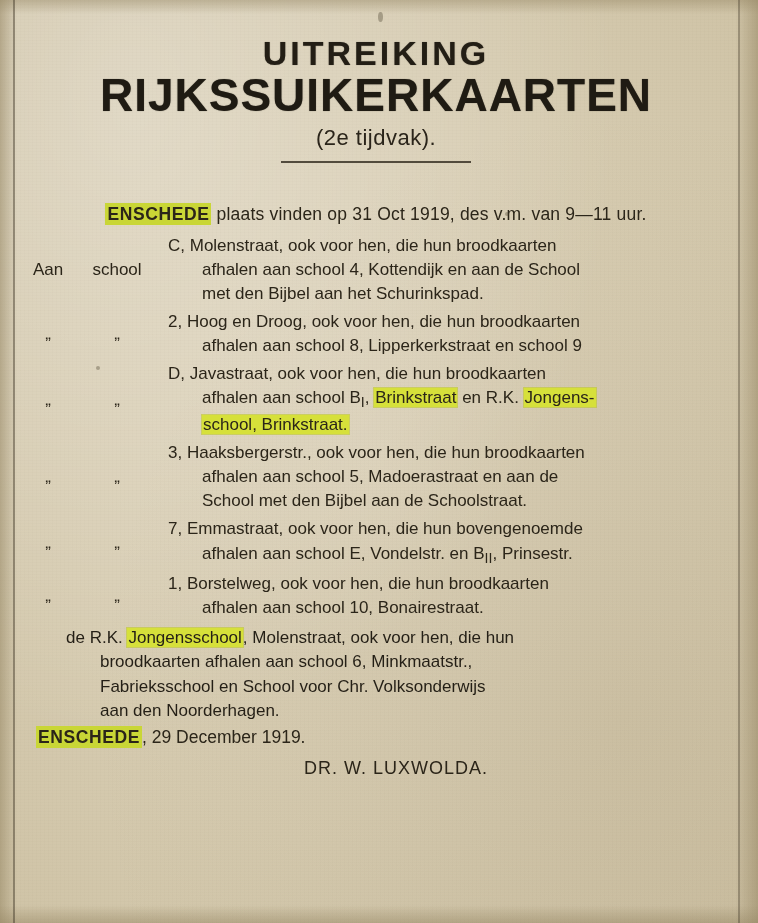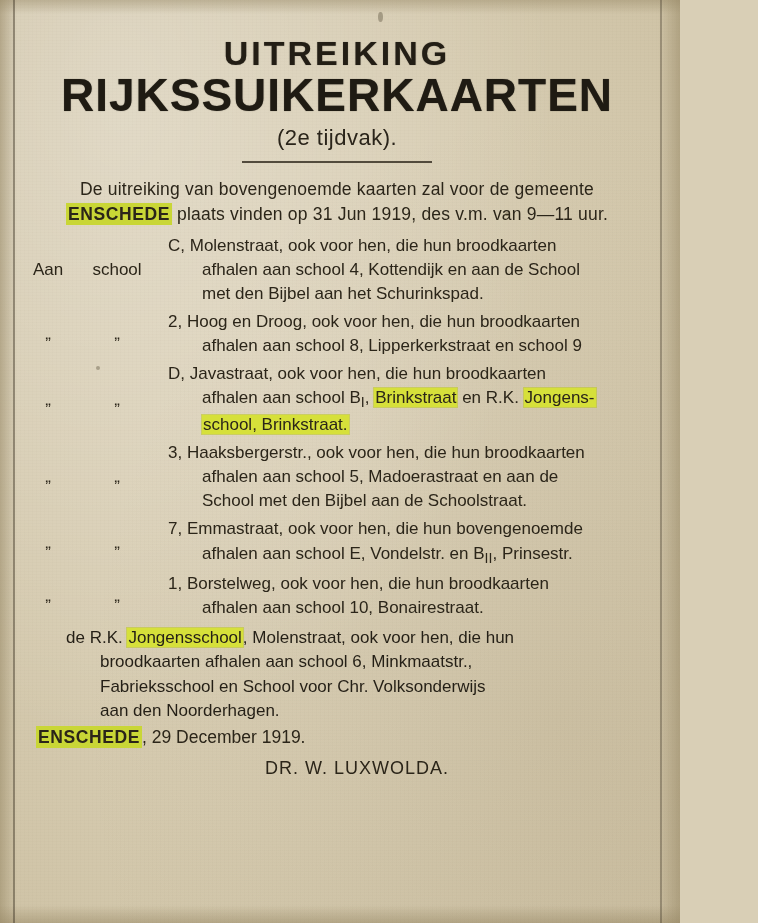--- a/index.html
+++ b/index.html
@@ -9,21 +9,21 @@
   body {
     width: 758px;
     height: 923px;
     background: #d9cfb6;
     font-family: "Liberation Sans", sans-serif;
     overflow: hidden;
   }
   
   .paper {
     position: relative;
-    width: 680px;
+    width: 758px;
     height: 923px;
     background:
       radial-gradient(ellipse at 18% 12%, rgba(255,255,255,0.30), rgba(255,255,255,0) 55%),
       radial-gradient(ellipse at 82% 78%, rgba(120,100,60,0.12), rgba(120,100,60,0) 60%),
       radial-gradient(ellipse at 50% 50%, #ded4bc 0%, #d6cbb0 60%, #cfc3a6 100%);
     box-sizing: border-box;
     padding: 0;
   }
   .grain {
     position: absolute;
@@ -232,23 +232,23 @@
   <div class="speck" style="left:96px; top:366px; width:4px; height:4px;"></div>
 
   <div class="content">
 
     <div class="kicker">UITREIKING</div>
     <div class="headline">RIJKSSUIKERKAARTEN</div>
     <div class="subhead">(2e tijdvak).</div>
     <div class="divider"></div>
 
     <div class="intro">
-      <span>De uitreiking van bovengenoemde kaarten zal voor de gemeente</span><br>
+      <br>
       <span class="hl-strong">ENSCHEDE</span>
-      <span>plaats vinden op 31 Jun 1919, des v.m. van 9—11 uur.</span>
+      <span>plaats vinden op 31 Oct 1919, des v.m. van 9—11 uur.</span>
     </div>
 
     <div class="row">
       <span class="ditto d1">Aan</span>
       <span class="ditto d2">school</span>
       <span class="row-body">
         <span class="l1">C, Molenstraat, ook voor hen, die hun broodkaarten</span>
         <span class="l2">afhalen aan school 4, Kottendijk en aan de School</span>
         <span class="l3">met den Bijbel aan het Schurinkspad.</span>
       </span>

